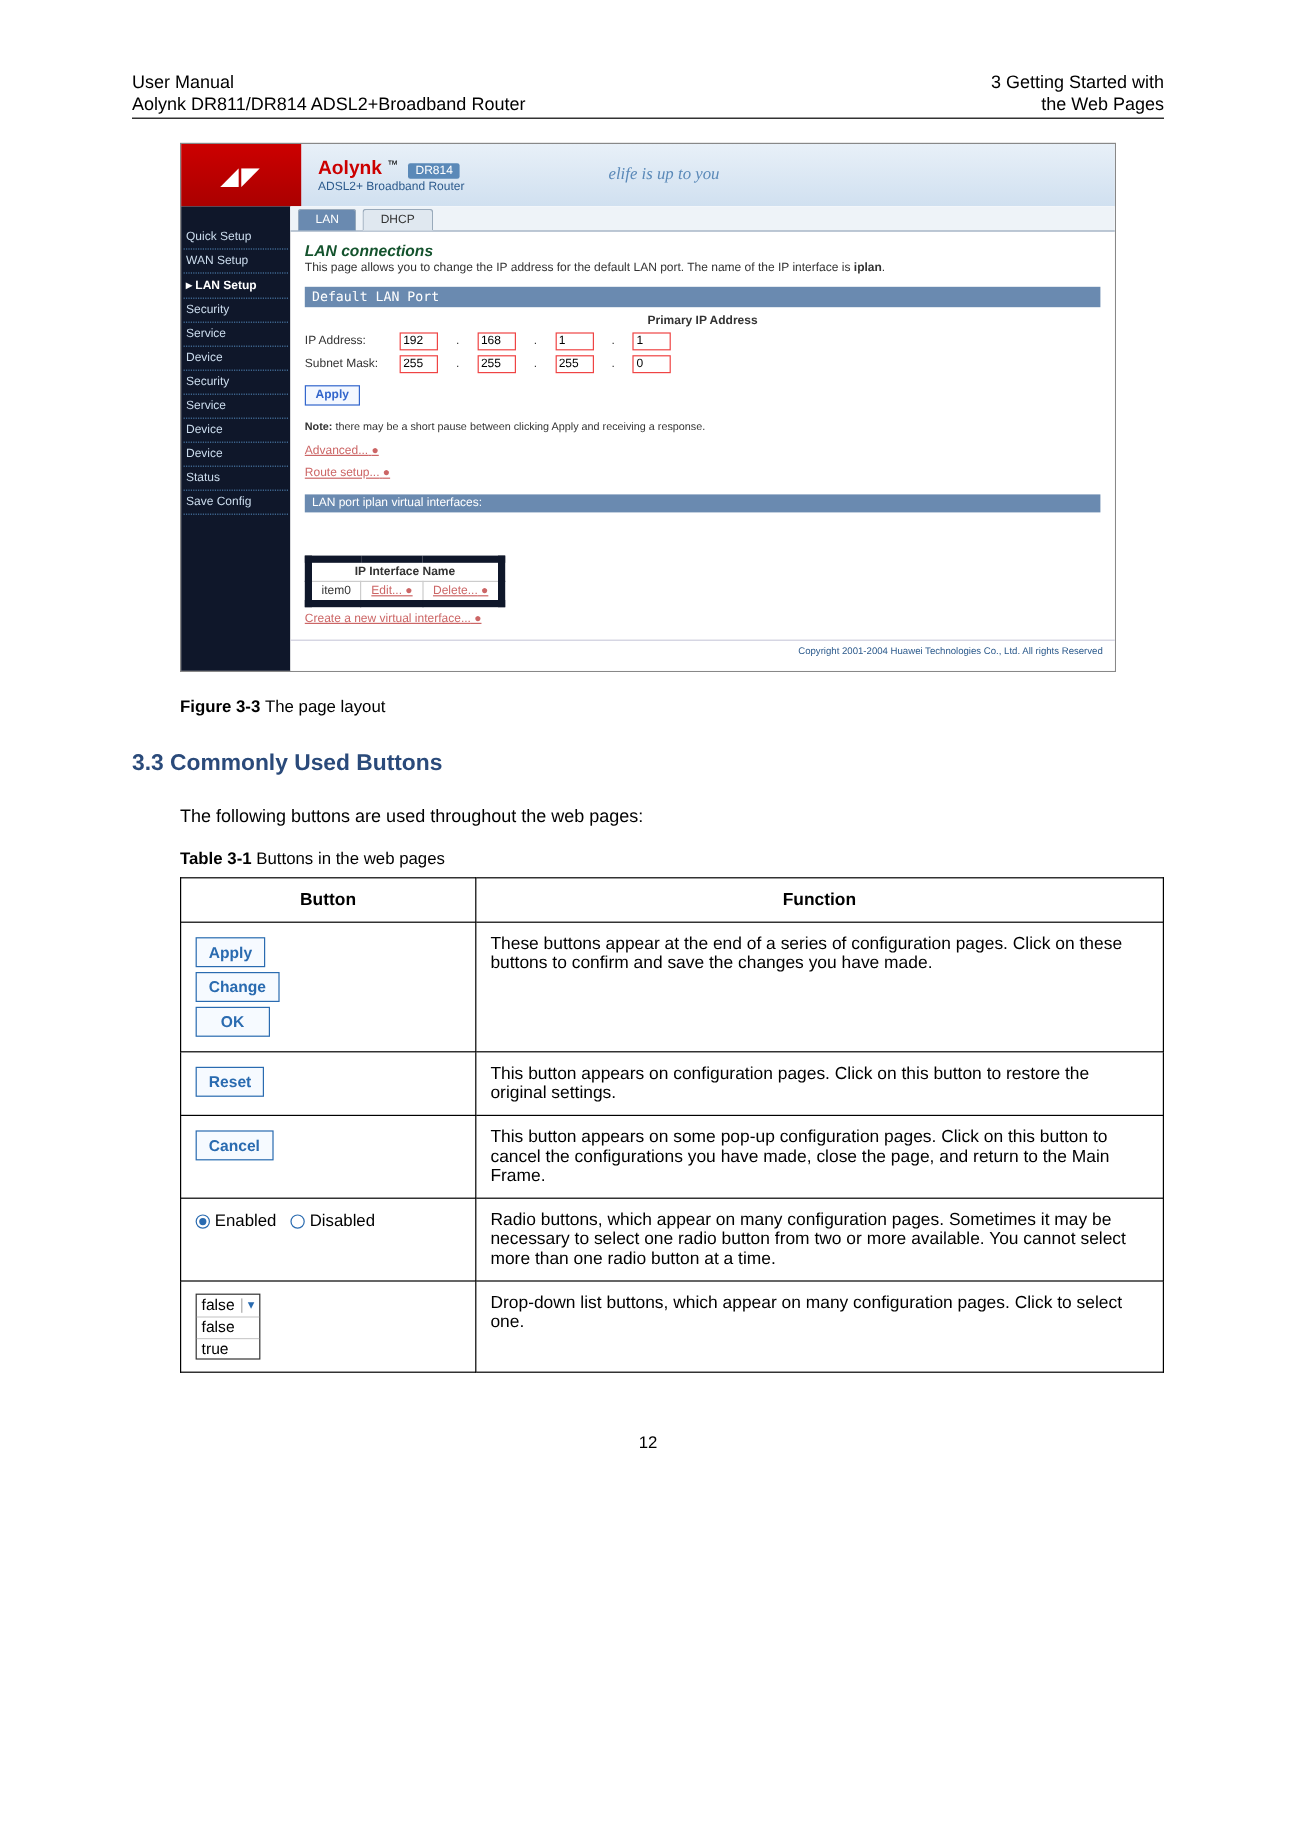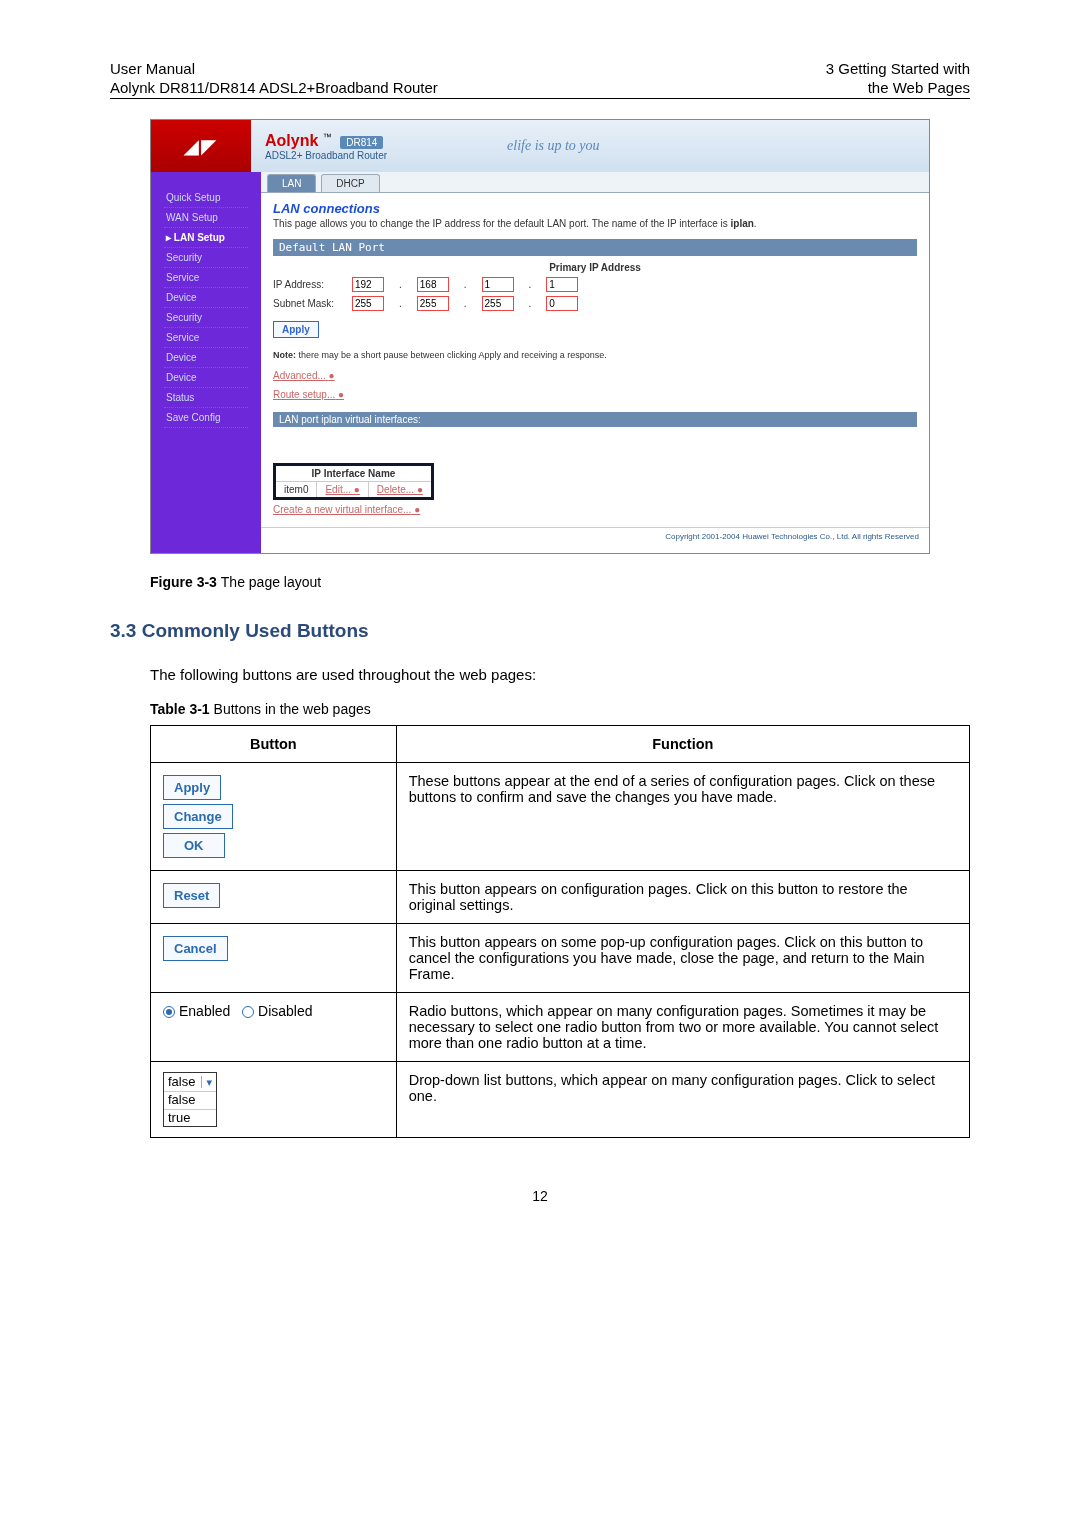--- a/index.html
+++ b/index.html
@@ -8,40 +8,40 @@
     .header-divider { border-bottom: 1px solid #000; margin-bottom: 20px; }
     .screenshot-wrap { margin: 0 40px 20px 40px; border: 1px solid #888; }
     .ss-header { display: flex; align-items: center; height: 52px; background: linear-gradient(#e8f0f8,#d0e0f0); }
     .ss-logo { width: 100px; height: 52px; background: linear-gradient(#c00,#a00); display: flex; align-items: center; justify-content: center; color: #fff; font-size: 20px; letter-spacing: 2px; }
     .ss-brand { padding-left: 14px; }
     .ss-brand-title { color: #c00; font-weight: bold; font-size: 16px; }
     .ss-brand-sub { color: #2c5a8c; font-size: 10px; }
     .ss-brand-model { display:inline-block; background:#5a89b8; color:#fff; font-size:10px; padding:1px 6px; margin-left:4px; border-radius:2px; }
     .ss-slogan { margin-left: 120px; font-style: italic; color: #5a89b8; font-size: 14px; font-family: cursive; }
     .ss-body { display: flex; }
-    .ss-sidebar { width: 110px; background: #6d28d9; padding: 16px 13px; }
+    .ss-sidebar { width: 91px; background: #0f172a; padding: 16px 2px; }
     .ss-sidebar-item { color: #cde; font-size: 10px; padding: 4px 2px; border-bottom: 1px dotted #4a78a6; }
     .ss-sidebar-item.active { color: #fff; font-weight: bold; }
     .ss-main { flex: 1; background: #fff; padding: 0 0 8px 0; font-size: 10px; color: #333; }
     .ss-tabs { background: #eef3f8; padding: 2px 6px 0; border-bottom: 1px solid #9ab; }
     .ss-tab { display: inline-block; padding: 3px 14px; font-size: 10px; border: 1px solid #9ab; border-bottom: none; background: #e0e8f0; margin-right: 2px; border-radius: 3px 3px 0 0; }
     .ss-tab.active { background: #6a8ab0; color: #fff; }
     .ss-content { padding: 8px 12px; }
-    .ss-section-title { color: #1d4ed8; font-style: italic; font-weight: bold; font-size: 13px; margin-bottom: 2px; }
+    .ss-section-title { color: #14532d; font-style: italic; font-weight: bold; font-size: 13px; margin-bottom: 2px; }
     .ss-desc { font-size: 10px; margin-bottom: 10px; }
     .ss-subhead { background: #6a8ab0; color: #fff; padding: 2px 6px; font-family: monospace; font-size: 11px; margin-bottom: 6px; }
     .ss-ip-head { text-align: center; font-size: 10px; font-weight: bold; margin-bottom: 4px; }
     .ss-field-row { display: flex; align-items: center; gap: 15px; margin-bottom: 4px; font-size: 10px; }
     .ss-field-row label { width: 64px; }
     .ss-field-row input { width: 32px; font-size: 10px; padding: 1px 2px; border: 1px solid #ef4444; }
     .ss-btn { display: inline-block; border: 1px solid #36c; color: #36c; background: #f4f8ff; padding: 2px 8px; font-size: 10px; font-weight: bold; margin: 6px 0; }
     .ss-note { font-size: 9px; margin: 6px 0; }
     .ss-link { color: #c66; font-size: 10px; text-decoration: underline; display: inline-block; margin: 4px 0; }
     .ss-vi-head { background: #6a8ab0; color: #fff; padding: 2px 6px; font-size: 10px; margin: 8px 0 4px; }
-    .ss-mini-table { border: 3px solid #0f172a; border-collapse: collapse; font-size: 10px; margin-top: 36px; }
+    .ss-mini-table { border: 6px solid #0f172a; border-collapse: collapse; font-size: 10px; margin-top: 36px; }
     .ss-mini-table th, .ss-mini-table td { border: 1px solid #ccc; padding: 2px 8px; }
     .ss-copyright { text-align: right; font-size: 8px; color: #2c5a8c; padding: 4px 10px; border-top: 1px solid #ccd; }
     .fig-caption { text-align: left; font-size: 14px; margin: 16px 0 30px 40px; }
     .section-heading { color: #2a4a7a; font-size: 19px; font-weight: bold; margin: 20px 0 24px; }
     .body-text { font-size: 15px; margin-bottom: 18px; margin-left: 40px; }
     .table-caption { font-size: 14px; margin: 0 0 8px 40px; }
     table.buttons-table { border-collapse: collapse; width: calc(100% - 40px); margin-left: 40px; }
     table.buttons-table th, table.buttons-table td { border: 1px solid #000; padding: 10px 12px; font-size: 14.5px; text-align: left; vertical-align: top; }
     table.buttons-table th { text-align: center; font-weight: bold; }
     .btn-vis { display: inline-block; border: 1.5px solid #2a6bb0; color: #2a6bb0; background: #f6faff; padding: 4px 10px; font-weight: bold; font-size: 13px; margin: 2px 4px 2px 0; }

